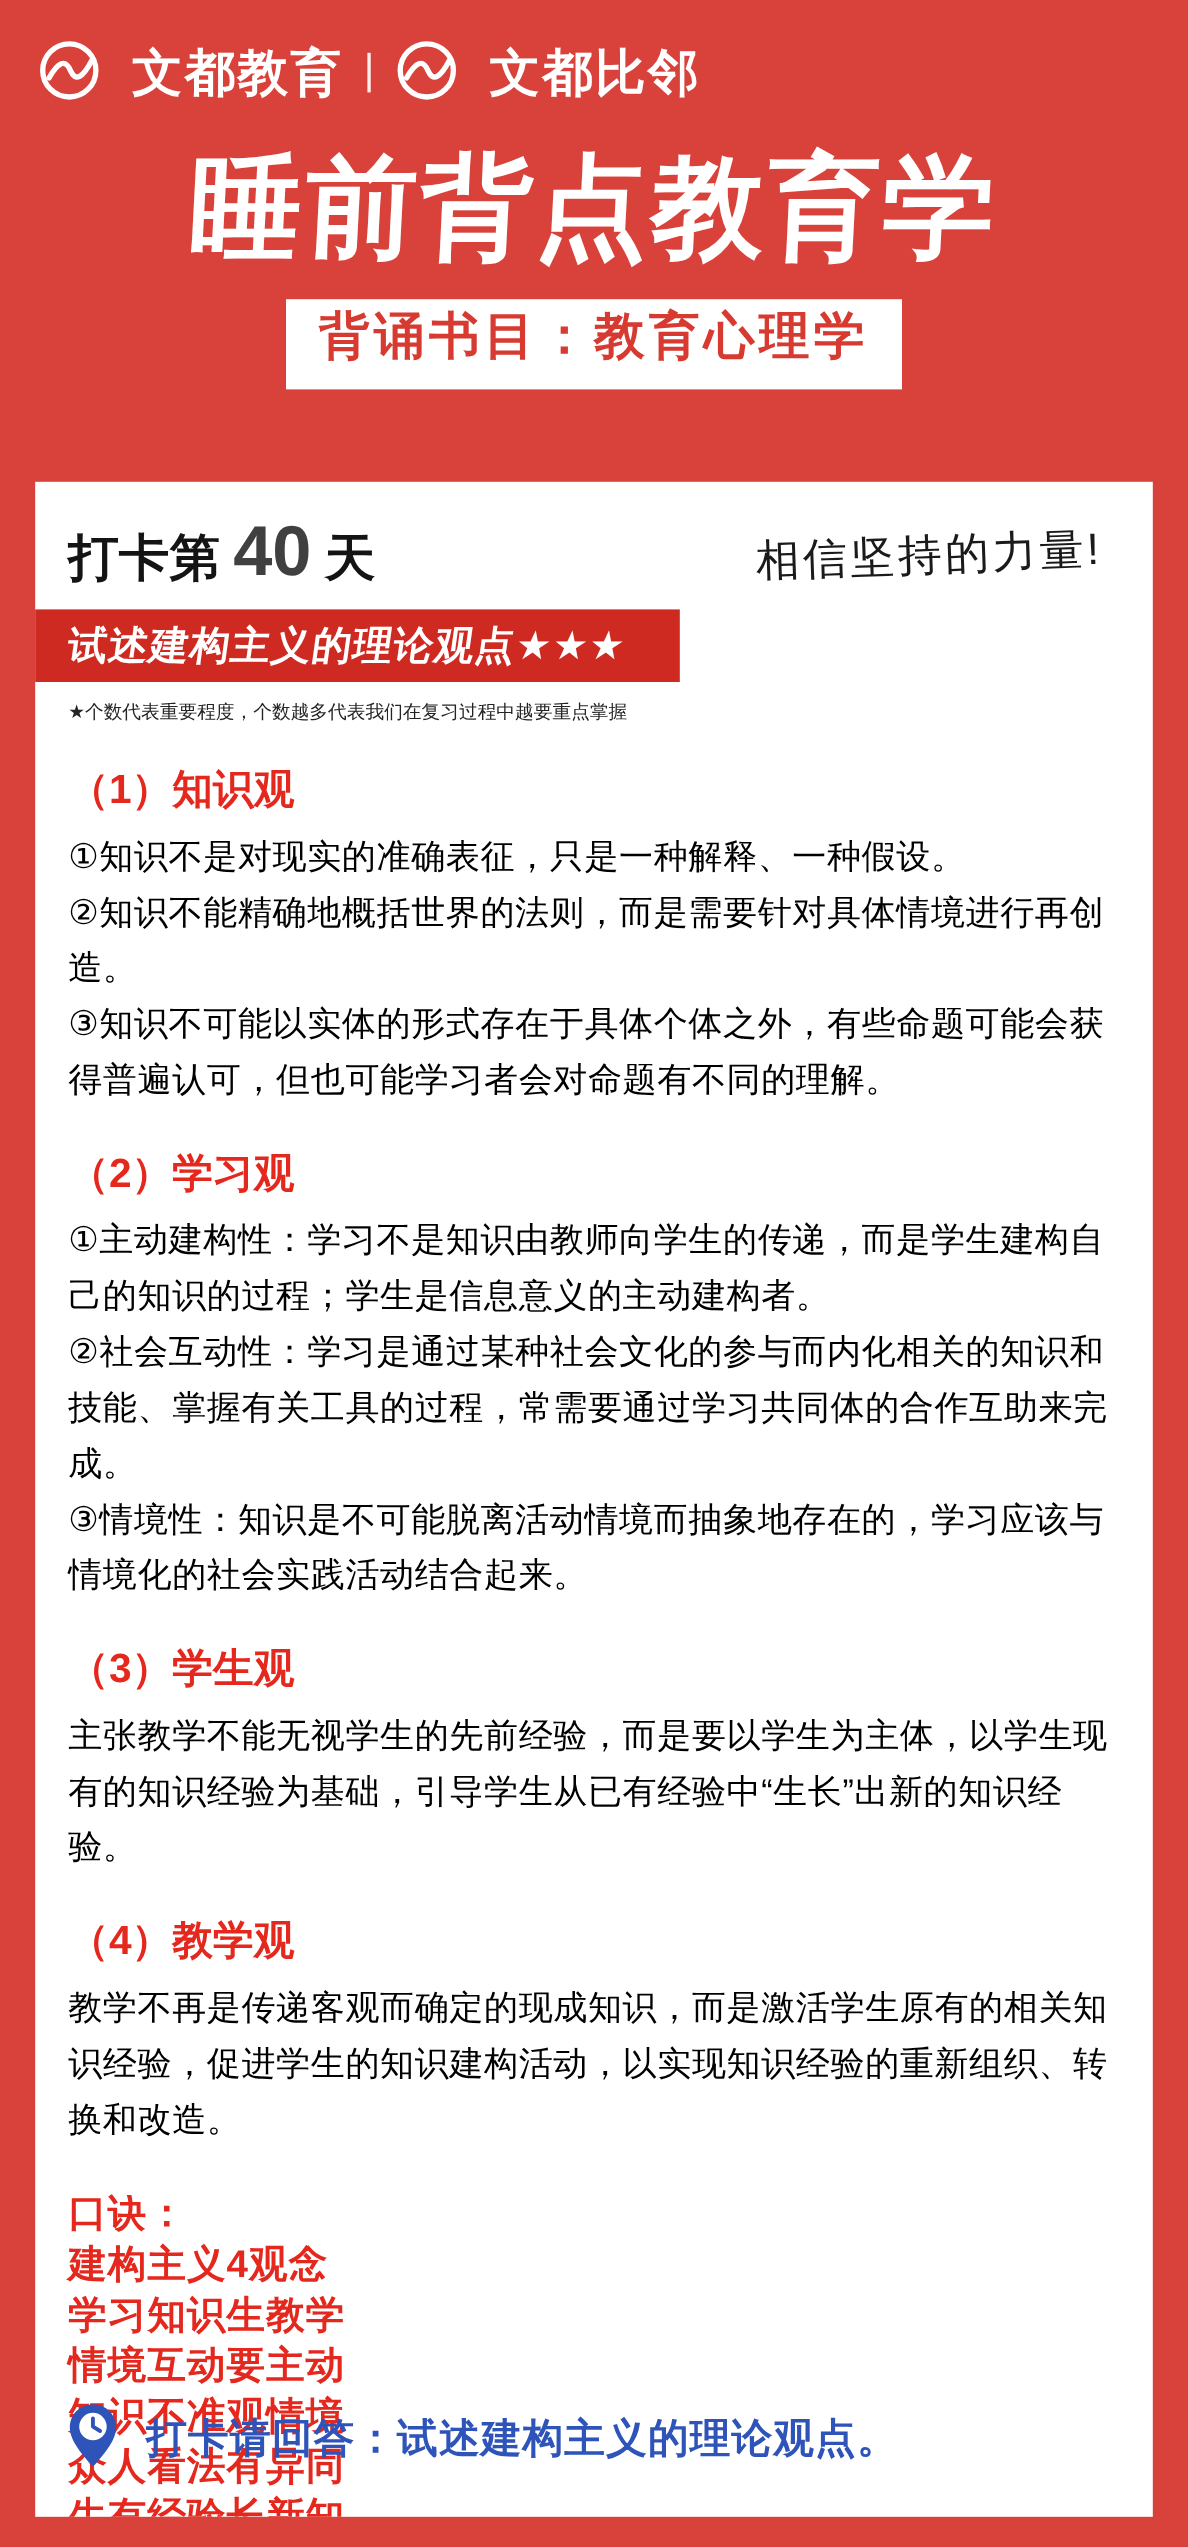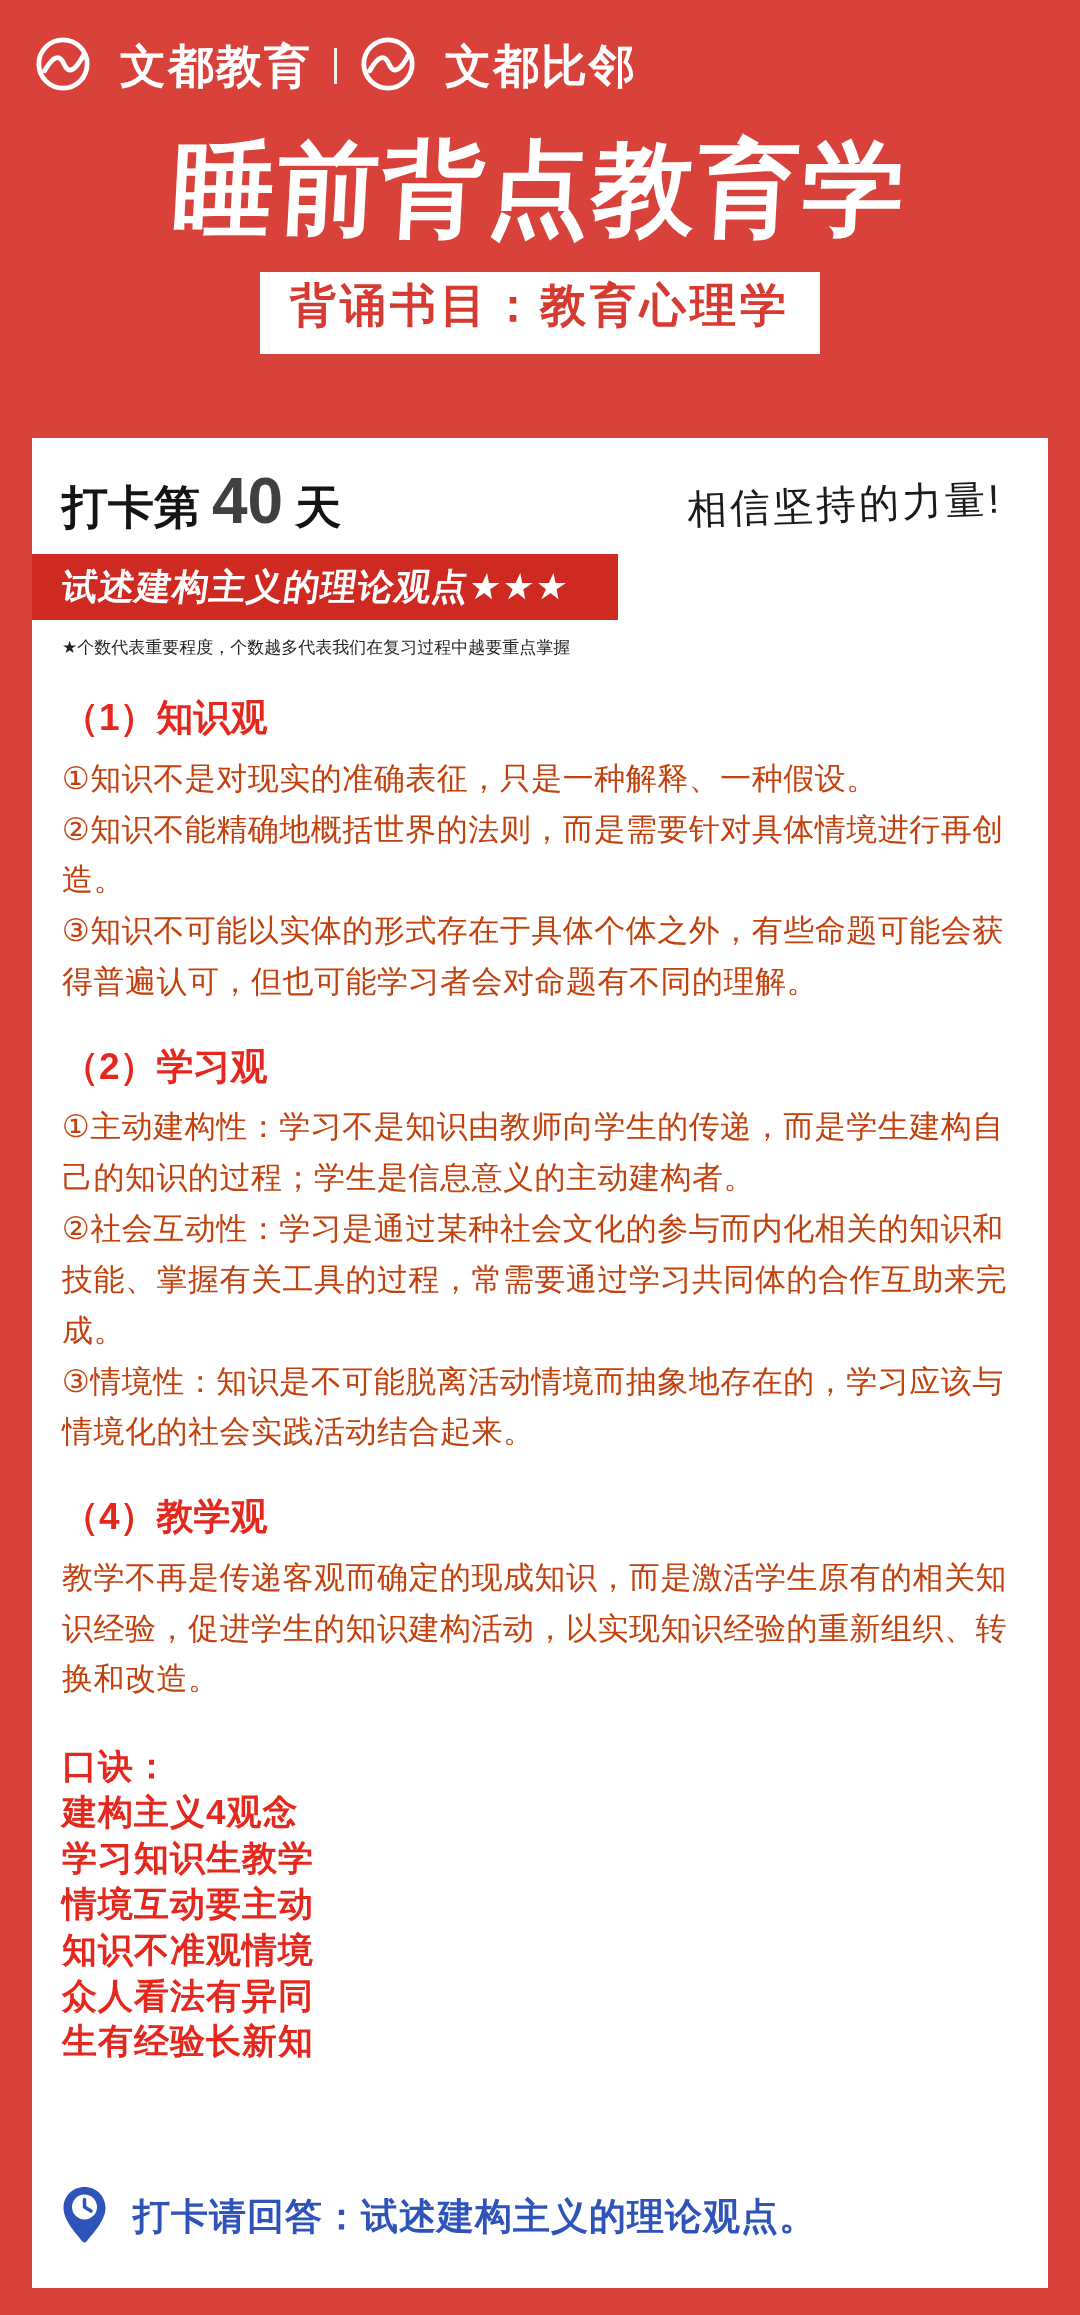--- a/index.html
+++ b/index.html
@@ -61,21 +61,21 @@
     font-size:36px;font-weight:800;letter-spacing:1px;
     transform:skewX(-8deg);
   }
   .star-note{margin-top:16px;font-size:17px;color:#242424;}
   
   .section-heading{
     margin:38px 0 14px 0;
     color:#e5281e;font-size:37px;font-weight:800;line-height:1.15;
   }
   .section-paragraph{
-    margin:0;color:#c2410c;font-size:31px;line-height:1.64;
+    margin:0;color:#000000;font-size:31px;line-height:1.64;
     letter-spacing:.5px;
   }
   
   .mnemonic{margin-top:38px;}
   .mnemonic-line{
     color:#e5281e;font-size:35px;font-weight:800;line-height:1.31;
     letter-spacing:1px;
   }
   
   .card-footer{
@@ -138,20 +138,24 @@
     <p class="section-paragraph">③知识不可能以实体的形式存在于具体个体之外，有些命题可能会获得普遍认可，但也可能学习者会对命题有不同的理解。</p>
   </div>
 
   <div>
     <div class="section-heading">（2）学习观</div>
     <p class="section-paragraph">①主动建构性：学习不是知识由教师向学生的传递，而是学生建构自己的知识的过程；学生是信息意义的主动建构者。</p>
     <p class="section-paragraph">②社会互动性：学习是通过某种社会文化的参与而内化相关的知识和技能、掌握有关工具的过程，常需要通过学习共同体的合作互助来完成。</p>
     <p class="section-paragraph">③情境性：知识是不可能脱离活动情境而抽象地存在的，学习应该与情境化的社会实践活动结合起来。</p>
   </div>
 
+  <div>
+    <div class="section-heading">（3）学生观</div>
+    <p class="section-paragraph">主张教学不能无视学生的先前经验，而是要以学生为主体，以学生现有的知识经验为基础，引导学生从已有经验中“生长”出新的知识经验。</p>
+  </div>
 
   <div>
     <div class="section-heading">（4）教学观</div>
     <p class="section-paragraph">教学不再是传递客观而确定的现成知识，而是激活学生原有的相关知识经验，促进学生的知识建构活动，以实现知识经验的重新组织、转换和改造。</p>
   </div>
 
   <div class="mnemonic">
     <div class="mnemonic-line">口诀：</div>
     <div class="mnemonic-line">建构主义4观念</div>
     <div class="mnemonic-line">学习知识生教学</div>

